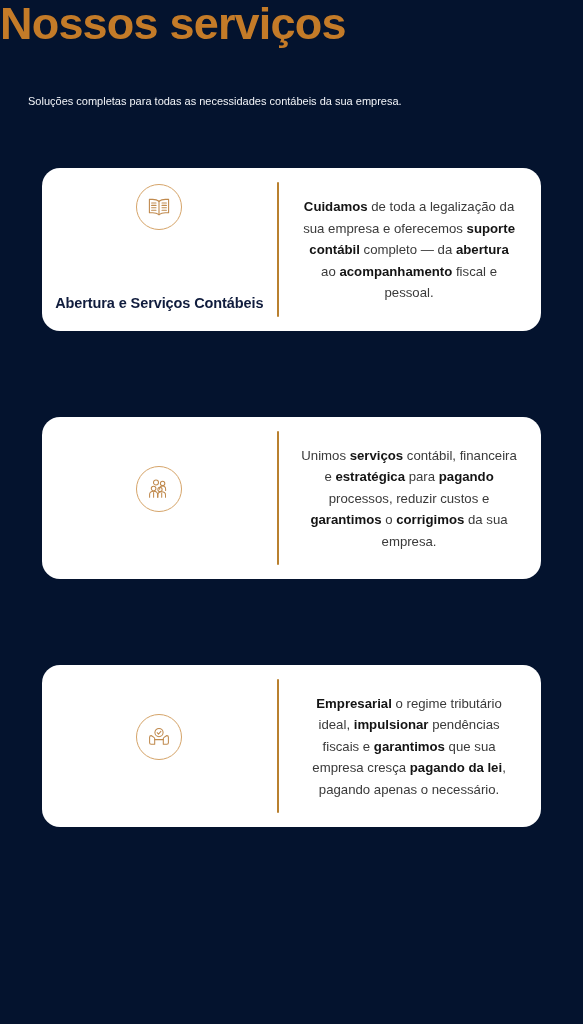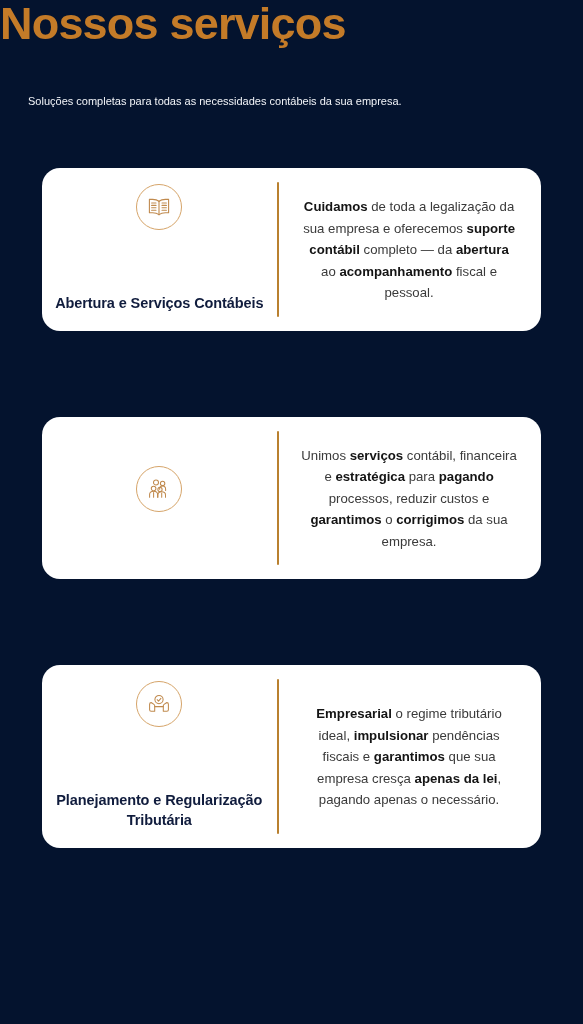--- a/index.html
+++ b/index.html
@@ -181,23 +181,22 @@
     <div class="card-left">
       <div class="icon-circle">
         <svg width="26" height="26" viewBox="0 0 26 26" fill="none" stroke="#c08a4e" stroke-width="1.05" stroke-linecap="round" stroke-linejoin="round">
           <circle cx="13" cy="8.6" r="4.1"></circle>
           <path d="M11.2 8.7l1.3 1.4 2.4-2.7"></path>
           <path d="M5.2 11.6c-0.9 0-1.6 0.8-1.6 1.7v5.4c0 0.9 0.6 1.6 1.5 1.6h3.6v-5.5c0-0.6-0.3-1.1-0.8-1.4l-1.6-1.1c-0.3-0.3-0.7-0.7-1.1-0.7z"></path>
           <path d="M20.8 11.6c0.9 0 1.6 0.8 1.6 1.7v5.4c0 0.9-0.6 1.6-1.5 1.6h-3.6v-5.5c0-0.6 0.3-1.1 0.8-1.4l1.6-1.1c0.3-0.3 0.7-0.7 1.1-0.7z"></path>
           <path d="M8.7 15.6h8.6"></path>
         </svg>
       </div>
-      <div class="card-title">Planejamento e Regularização Tributária</div>
     </div>
     <div class="card-divider-wrap">
       <div class="card-divider"></div>
     </div>
     <div class="card-right">
-      <div class="card-desc"><b>Empresarial</b> o regime tributário ideal, <b>impulsionar</b> pendências fiscais e <b>garantimos</b> que sua empresa cresça <b>apenas da lei</b>, pagando apenas o necessário.</div>
+      <div class="card-desc"><b>Empresarial</b> o regime tributário ideal, <b>impulsionar</b> pendências fiscais e <b>garantimos</b> que sua empresa cresça <b>pagando da lei</b>, pagando apenas o necessário.</div>
     </div>
   </div>
 
 </div>
 
 </body></html>

